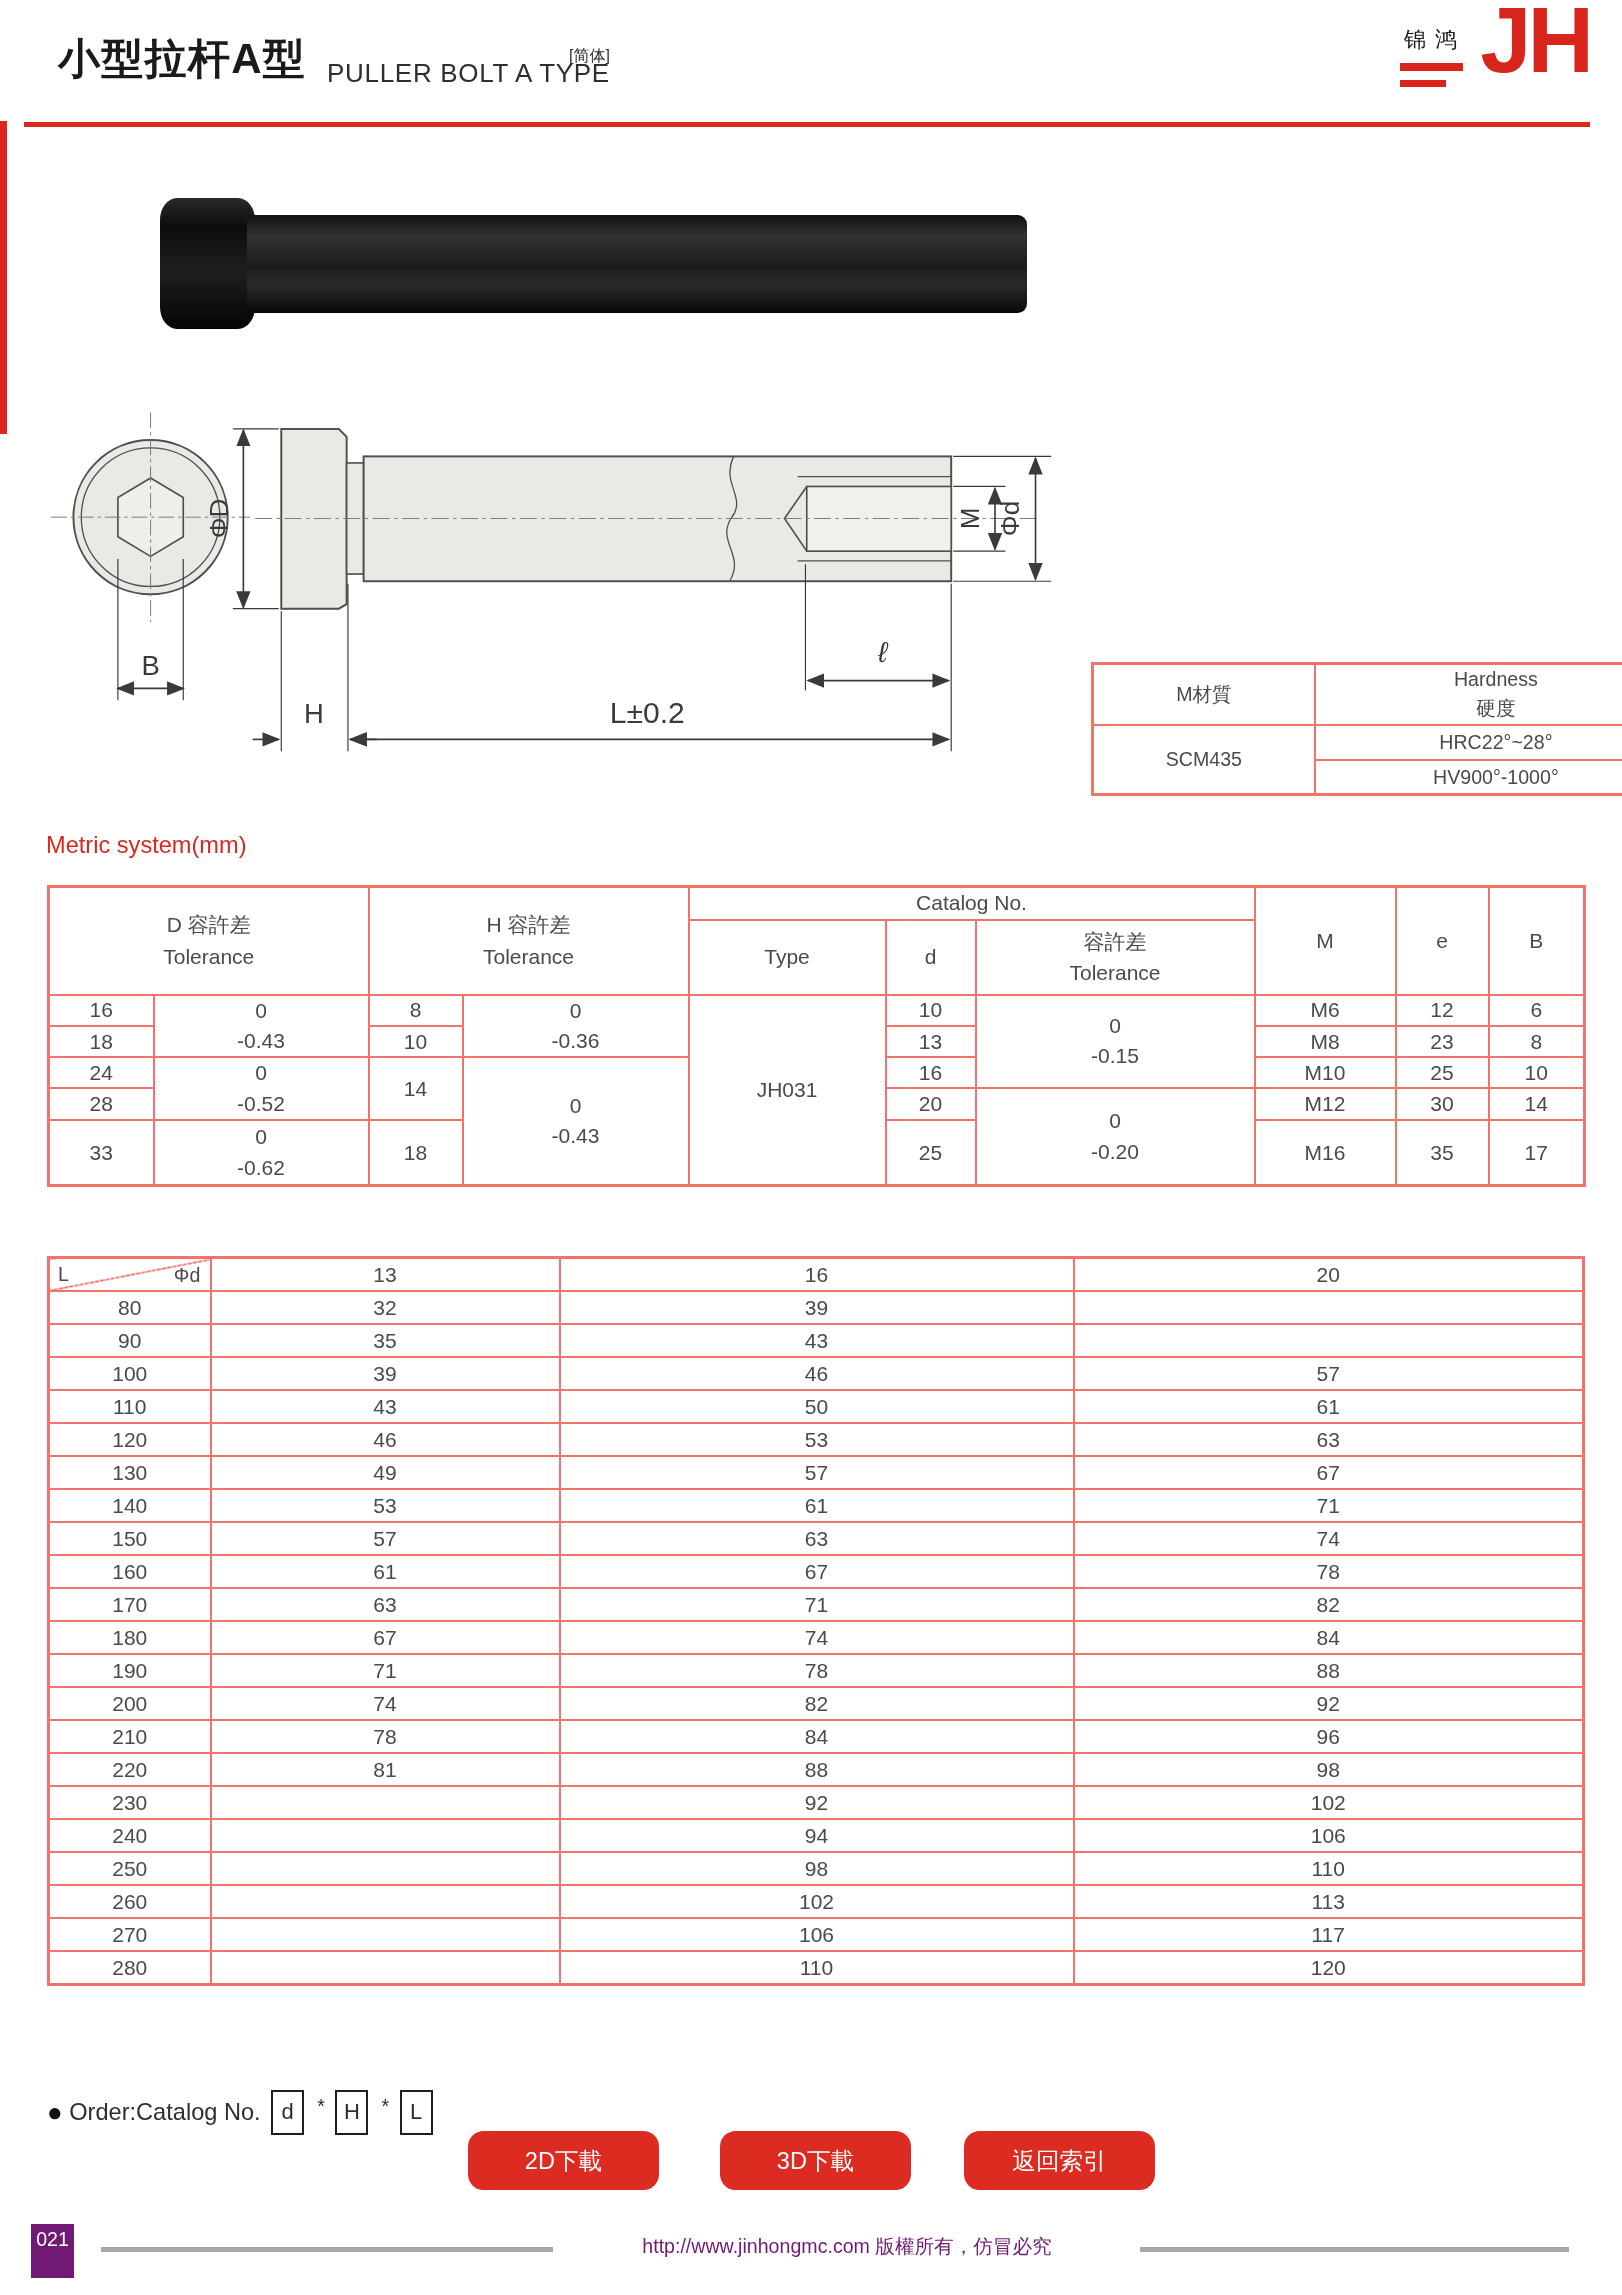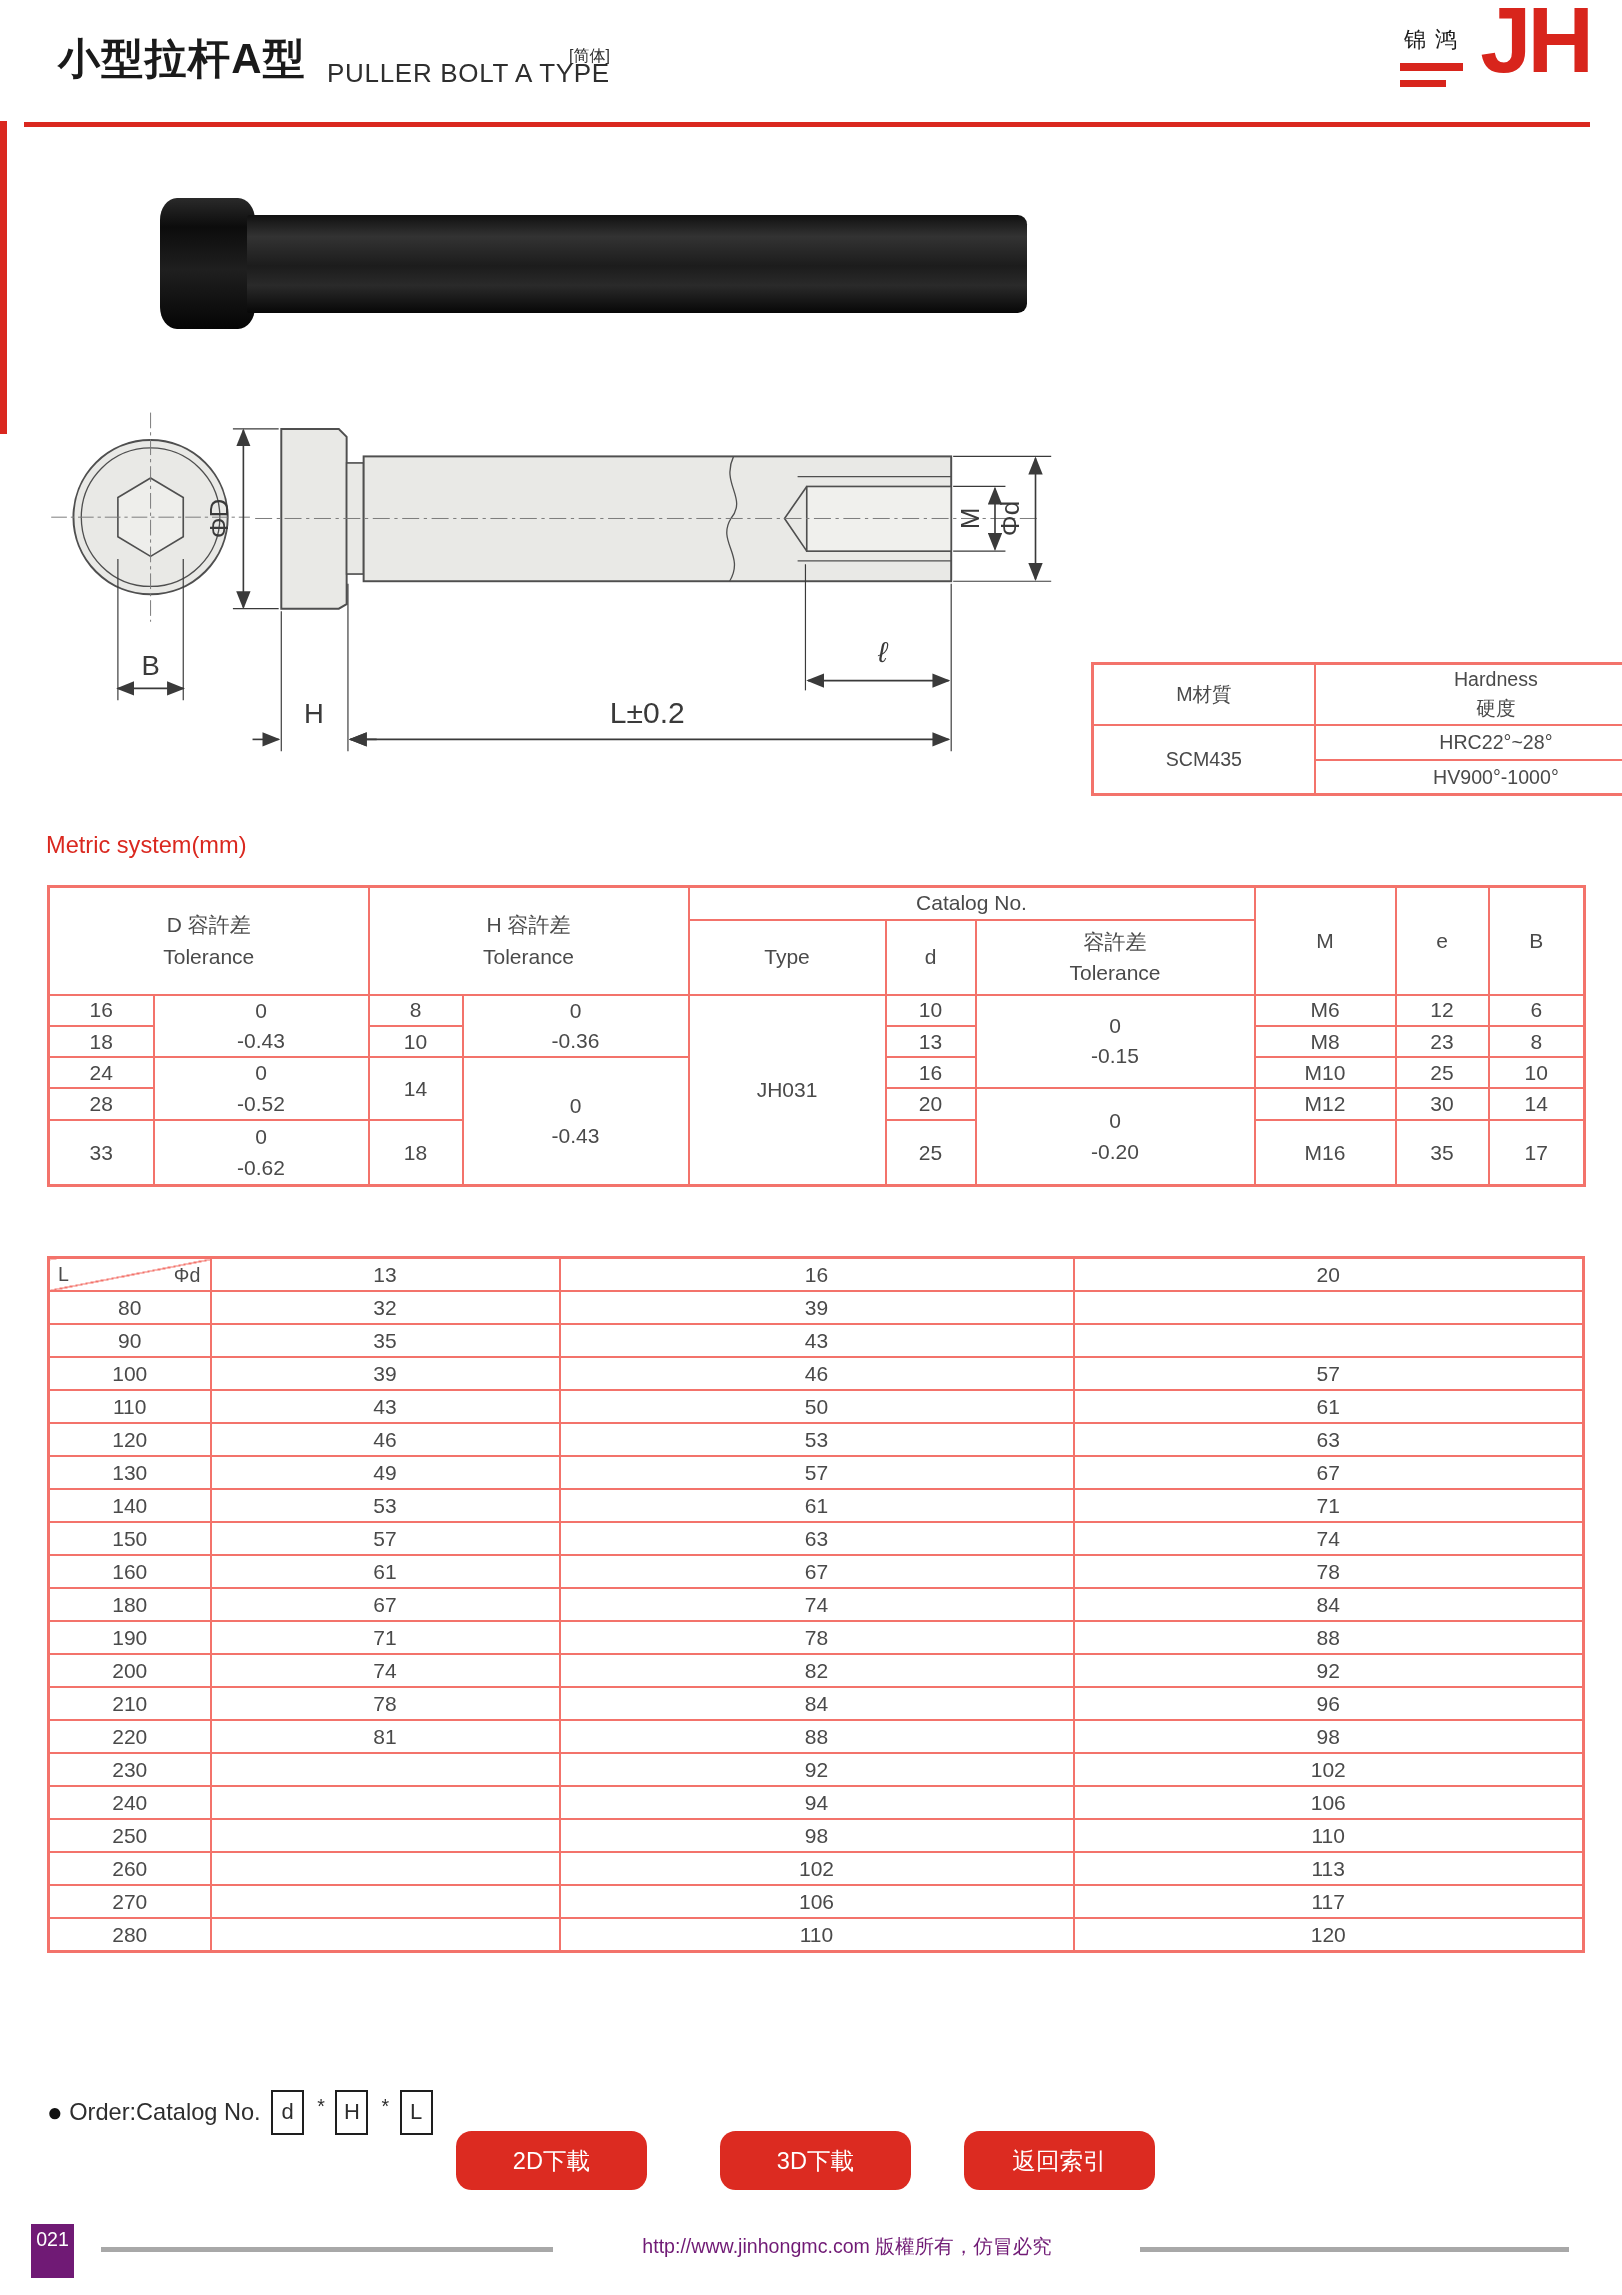--- a/index.html
+++ b/index.html
@@ -51,21 +51,21 @@
   
   .order{left:47px;top:2089px;height:46px;display:flex;align-items:center;font-size:23.6px;color:#2e2e2e;}
   .order .bullet{font-size:26px;color:#111;margin-right:6.5px;}
   .order .code-box{display:inline-flex;align-items:center;justify-content:center;
       width:29px;height:41px;border:2.6px solid #1e1e1e;font-size:22px;color:#2e2e2e;margin:0 3.9px 0 10.5px;}
   .order .star{font-size:19.6px;color:#2e2e2e;margin-left:9.2px;position:relative;top:-5.2px;}
 
   
   .btn{position:absolute;width:191px;height:59px;background:#dc2b21;border-radius:15.7px;
       display:flex;align-items:center;justify-content:center;color:#ffffff;font-size:23.6px;cursor:pointer;}
-  .btn-2d{left:456px;top:2131px;}
+  .btn-2d{left:468px;top:2131px;}
   .btn-3d{left:720px;top:2131px;}
   .btn-idx{left:964px;top:2131px;}
 
   
   .page-badge{left:31px;top:2224px;width:43px;height:54px;background:#701a75;color:#fff;
       font-size:19.6px;display:flex;justify-content:center;padding-top:3.9px;box-sizing:border-box;}
   .foot-line-l{left:101px;top:2247px;width:452px;height:5.2px;background:#a8a8a8;}
   .foot-line-r{left:1140px;top:2247px;width:429px;height:5.2px;background:#a8a8a8;}
   .foot-text{left:556px;top:2233px;width:582px;text-align:center;font-size:19.6px;color:#701a75;}
 
@@ -351,20 +351,26 @@
           <td>63</td>
           <td>74</td>
         </tr>
     <tr>
           <td>160</td>
           <td>61</td>
           <td>67</td>
           <td>78</td>
         </tr>
     <tr>
+          <td>170</td>
+          <td>63</td>
+          <td>71</td>
+          <td>82</td>
+        </tr>
+    <tr>
           <td>180</td>
           <td>67</td>
           <td>74</td>
           <td>84</td>
         </tr>
     <tr>
           <td>190</td>
           <td>71</td>
           <td>78</td>
           <td>88</td>

